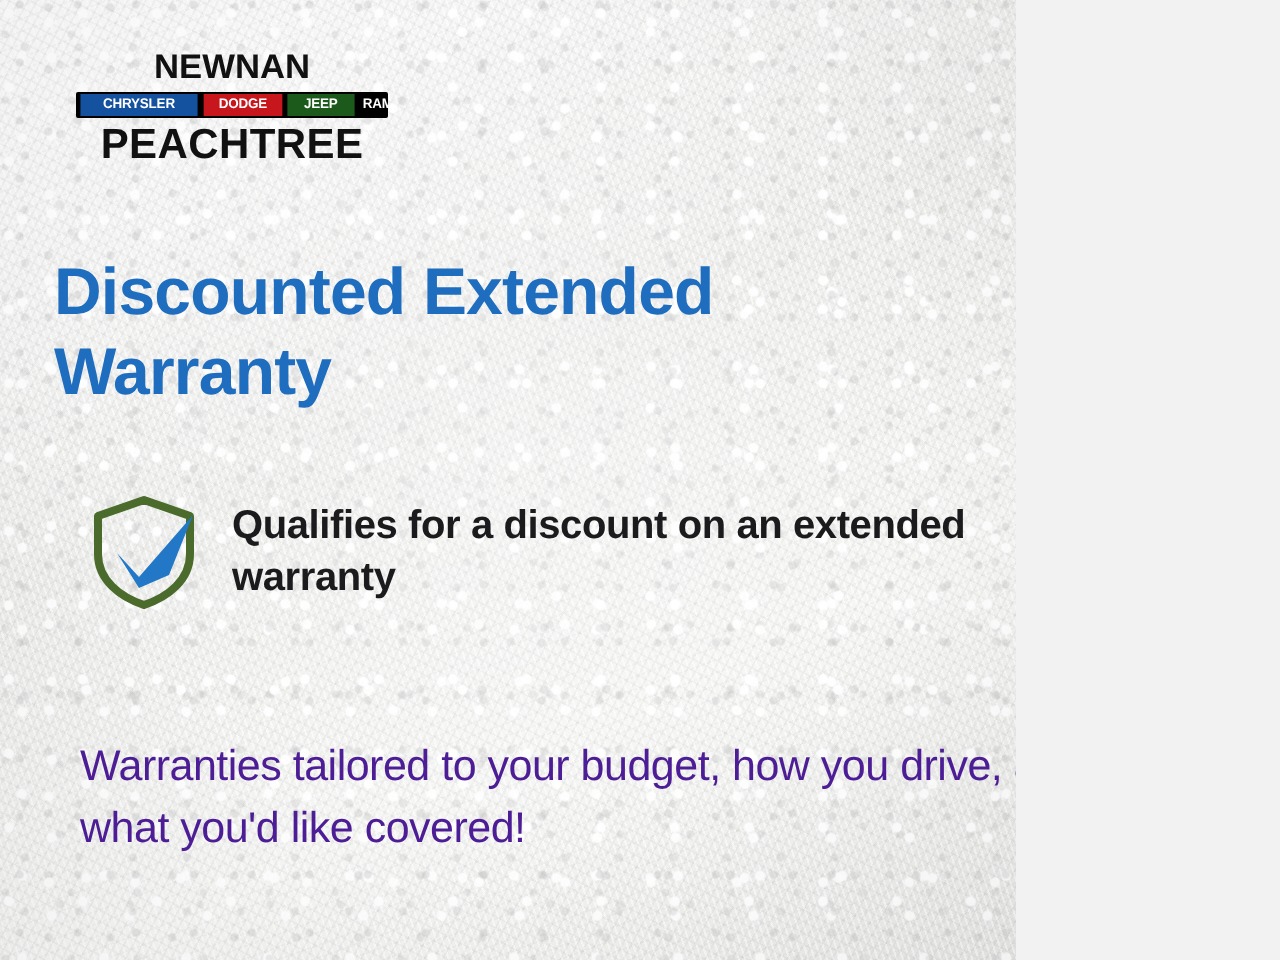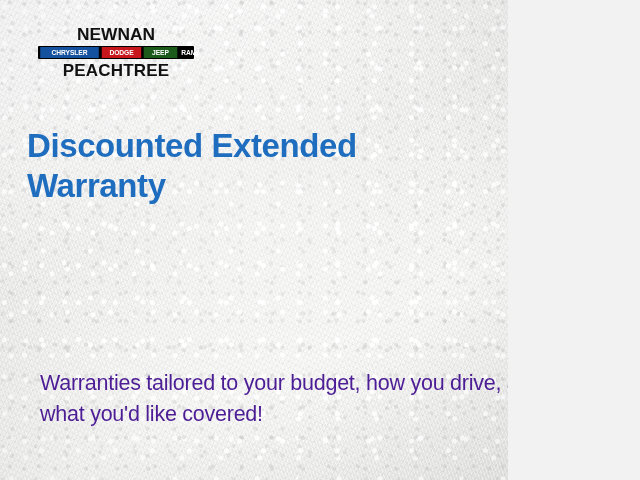--- a/index.html
+++ b/index.html
@@ -79,21 +79,21 @@
     letter-spacing: 0.5px;
   }
   .logo-newnan {
     font-size: 24px;
     font-variant: small-caps;
     text-transform: lowercase;
     letter-spacing: 0px;
     transform: scaleX(1.02);
   }
   .logo-peachtree {
-    font-size: 17px;
+    font-size: 21px;
     letter-spacing: 0.2px;
     margin-top: 3px;
     transform: scaleX(1.0);
   }
 
   .brand-strip {
     display: flex;
     align-items: stretch;
     background: #000000;
     height: 13px;
@@ -193,17 +193,26 @@
         <div class="brand-chip chip-dodge">DODGE</div>
         <div class="brand-chip chip-jeep">JEEP</div>
         <div class="brand-chip chip-ram">RAM</div>
       </div>
 
       <div class="logo-word logo-peachtree">PEACHTREE</div>
     </div>
 
     <div class="headline">Discounted Extended Warranty</div>
 
+    <div class="bullet">
+      <div class="shield-wrap">
+        <svg viewBox="0 0 56 58" width="56" height="58" aria-hidden="true">
+          <path d="M28 3 L51 11 V30 C51 43 40 51.5 28 55.5 C16 51.5 5 43 5 30 V11 Z" fill="none" stroke="#4a6b2c" stroke-width="4" stroke-linejoin="round" stroke-linecap="round"></path>
+          <path d="M14.5 29.5 L25.5 41.5 L52.5 10.5 L40.5 40.5 L25.5 47 Z" fill="#2278c6"></path>
+        </svg>
+      </div>
+      <div class="bullet-text">Qualifies for a discount on an extended warranty</div>
+    </div>
 
     <div class="body-copy">Warranties tailored to your budget, how you drive, and what you'd like covered!</div>
 
   </div>
 </div>
 
 </body></html>

